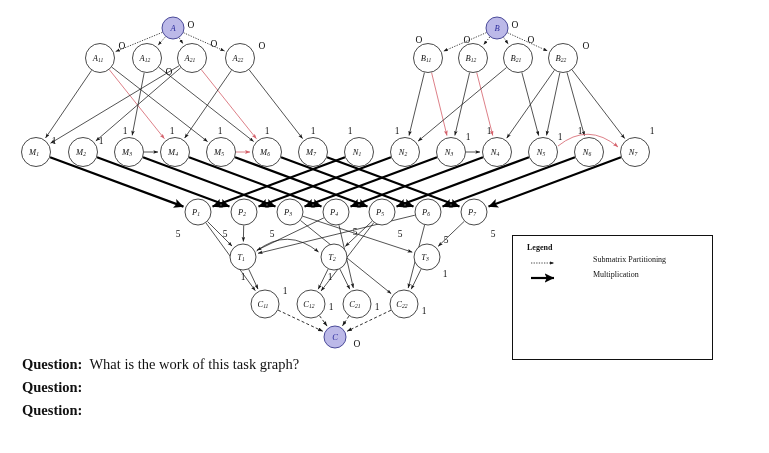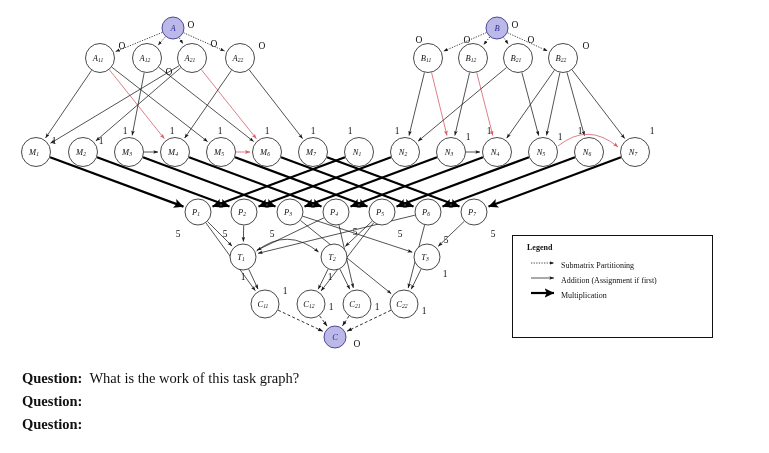--- a/index.html
+++ b/index.html
@@ -11,27 +11,27 @@
   .nodelbl{font-family:"Liberation Serif",serif;font-style:italic;font-size:8.5px;fill:#111;text-anchor:middle;dominant-baseline:central;}
   .nodelbl.hl{fill:#2b2b9c;}
   .sub{font-size:5.6px;font-style:italic;}
   .wlbl{font-family:"Liberation Serif",serif;font-size:9.5px;fill:#111;text-anchor:middle;dominant-baseline:central;}
   .e-add{stroke:#1a1a1a;stroke-width:0.75;fill:none;}
   .e-sub{stroke:#d4606a;stroke-width:0.8;fill:none;}
   .e-mul{stroke:#000000;stroke-width:2.2;fill:none;}
   .e-part{stroke:#1a1a1a;stroke-width:0.8;fill:none;stroke-dasharray:1.3 1.3;}
   .e-reint{stroke:#1a1a1a;stroke-width:0.9;fill:none;stroke-dasharray:3 2.2;}
   
-  #legend{position:absolute;left:512px;top:235px;width:201px;height:103px;border:1px solid #111;background:#fff;box-sizing:border-box;}
+  #legend{position:absolute;left:512px;top:235px;width:201px;height:125px;border:1px solid #111;background:#fff;box-sizing:border-box;}
   #legend .ltitle{font-family:"Liberation Serif",serif;font-weight:bold;font-size:8px;color:#111;margin:7px 0 3px 14px;}
-  #legend .lrow{display:flex;align-items:flex-end;height:15px;margin-left:14px;}
+  #legend .lrow{display:flex;align-items:flex-start;height:15px;margin-left:14px;gap:32px;}
   #legend .lsym{width:34px;height:15px;flex:0 0 34px;}
   #legend .ltxt{font-family:"Liberation Serif",serif;font-size:8px;color:#111;white-space:nowrap;}
   
-  #questions{position:absolute;left:0;top:370px;width:701px;}
+  #questions{position:absolute;left:0;top:356px;width:701px;}
   .qline{display:flex;align-items:baseline;margin:0 0 6px 22px;font-size:14.5px;color:#111;font-family:"Liberation Serif",serif;}
   .qlabel{font-weight:bold;margin-right:7px;white-space:nowrap;}
   .qtext{white-space:nowrap;text-align:center;}
 </style>
 </head>
 <body>
 
 <div id="stage">
 
   <svg id="graph" viewBox="0 0 769 360">
@@ -326,26 +326,20 @@
     <div class="ltitle">Legend</div>
     <div id="legend-rows">
         <div class="lrow">
           <div class="lsym"><svg width="34" height="15" viewBox="0 0 34 15">
               <line x1="4" y1="8" x2="27" y2="8" class="e-part" marker-end="url(#ah-part)"></line>
             </svg></div>
           <div class="ltxt">Submatrix Partitioning</div>
         </div>
         <div class="lrow">
           <div class="lsym"><svg width="34" height="15" viewBox="0 0 34 15">
-              <line x1="4" y1="8" x2="27" y2="8" class="e-add" marker-end="url(#ah-add)"></line>
-            </svg></div>
-          <div class="ltxt">Addition (Assignment if first)</div>
-        </div>
-        <div class="lrow">
-          <div class="lsym"><svg width="34" height="15" viewBox="0 0 34 15">
               <line x1="4" y1="8" x2="27" y2="8" class="e-mul" marker-end="url(#ah-mul)"></line>
             </svg></div>
           <div class="ltxt">Multiplication</div>
         </div>
       </div>
   </div>
 
   <div id="questions">
       <div class="qline">
         <span class="qlabel">Question:</span>

